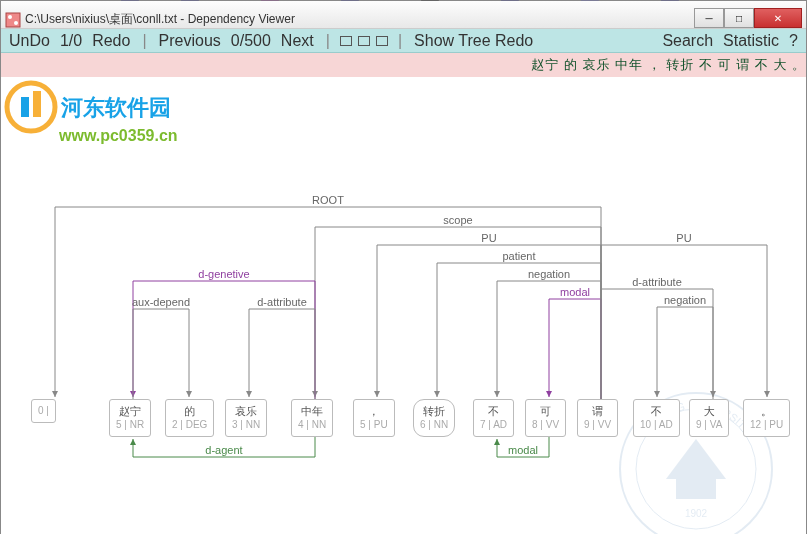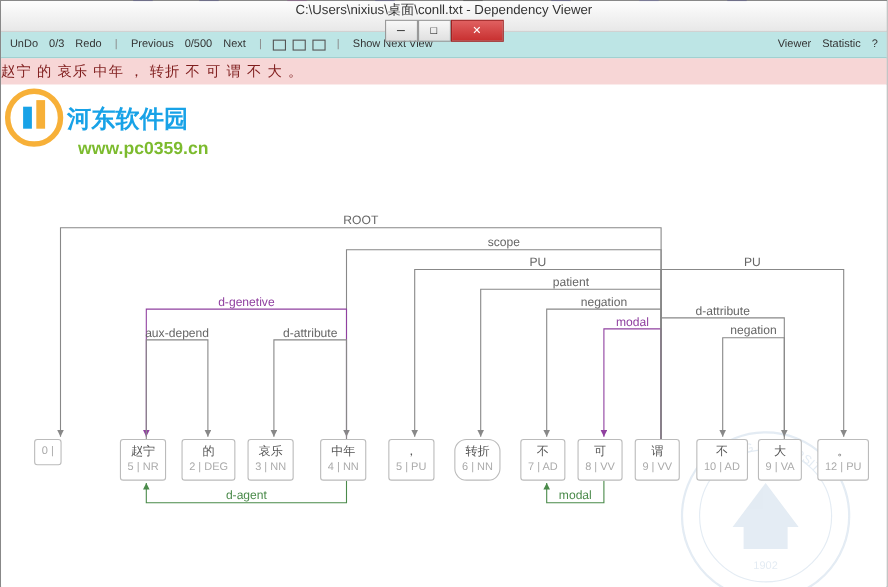--- a/index.html
+++ b/index.html
@@ -1,38 +1,38 @@
 <!DOCTYPE html>
 <html><head>
 <meta charset="utf-8">
 <style>
 * { box-sizing: border-box; margin: 0; padding: 0; }
 body { font-family: "Segoe UI", Tahoma, sans-serif; font-size: 12px; background: #fff; width: 807px; height: 534px; overflow: hidden; position: relative; }
 
 .window { width: 807px; height: 534px; border: 1px solid #888; position: relative; background: #fff; }
 
-.titlebar { height: 28px; background: linear-gradient(#fdfdfd, #e8e8e8); border-bottom: 1px solid #ccc; display: flex; align-items: center; padding: 0 4px; position: relative; flex-direction: column; }
+.titlebar { height: 28px; background: linear-gradient(#fdfdfd, #e8e8e8); border-bottom: 1px solid #ccc; display: flex; align-items: flex-end; padding: 0 4px; position: relative; }
 .titlebar .icon { width: 16px; height: 16px; margin-right: 4px; }
 .titlebar .title { flex: 1; color: #333; font-size: 12px; }
 .win-btns { display: flex; gap: 0; }
 .win-btn { width: 30px; height: 20px; border: 1px solid #999; background: linear-gradient(#f8f8f8,#e0e0e0); display: flex; align-items: center; justify-content: center; font-size: 10px; cursor: pointer; }
 .win-btn.close { width: 48px; background: linear-gradient(#e06060,#c83030); color: #fff; border-color: #a02020; }
 
-.toolbar { height: 24px; background: #bde5e5; border-bottom: 1px solid #9cc; display: flex; align-items: center; padding: 0 6px; gap: 6px; font-size: 10px; color: #333; }
+.toolbar { height: 24px; background: #bde5e5; border-bottom: 1px solid #9cc; display: flex; align-items: center; padding: 0 6px; gap: 6px; font-size: 16px; color: #333; }
 .toolbar .tb-item { cursor: pointer; padding: 0 2px; }
 .toolbar .sep { color: #888; padding: 0 4px; }
 .toolbar .ic { width: 12px; height: 10px; display: inline-block; border: 1px solid #555; }
 .toolbar .spacer { flex: 1; }
 
-.sentence-bar { height: 24px; background: #f7d6d6; display: flex; align-items: center; justify-content: flex-start; color: #7f1d1d; font-size: 13px; letter-spacing: 1px; }
+.sentence-bar { height: 24px; background: #f7d6d6; display: flex; align-items: center; justify-content: flex-end; color: #14532d; font-size: 13px; letter-spacing: 1px; }
 
 .canvas { position: relative; width: 805px; height: 512px; background: #fff; }
 
 .watermark-logo { position: absolute; left: 2px; top: 2px; opacity: 0.9; }
-.watermark-url { position: absolute; left: 58px; top: 50px; font-size: 16px; font-weight: bold; color: #7cbb2e; text-shadow: 0 0 2px #fff; margin-left: 12px; }
+.watermark-url { position: absolute; left: 58px; top: 50px; font-size: 16px; font-weight: bold; color: #7cbb2e; text-shadow: 0 0 2px #fff; }
 
 .uni-seal { position: absolute; right: 30px; bottom: 40px; width: 160px; height: 160px; opacity: 0.12; }
 
 .nodes { position: absolute; top: 322px; left: 0; width: 100%; }
 .node { position: absolute; border: 1px solid #bbb; border-radius: 3px; padding: 4px 6px; text-align: center; background: #fff; font-size: 11px; line-height: 14px; }
 .node .w { color: #555; }
 .node .t { color: #aaa; font-size: 10px; }
 
 svg.arcs { position: absolute; left: 0; top: 0; width: 805px; height: 456px; }
 .arc-path { fill: none; stroke-width: 1; }
@@ -68,34 +68,34 @@
     <span class="title">C:\Users\nixius\桌面\conll.txt - Dependency Viewer</span>
     <div class="win-btns">
       <div class="win-btn">─</div>
       <div class="win-btn">□</div>
       <div class="win-btn close">✕</div>
     </div>
   </div>
 
   <div class="toolbar">
     <span class="tb-item">UnDo</span>
-    <span class="tb-item">0/3</span>
+    <span class="tb-item">1/0</span>
     <span class="tb-item">Redo</span>
     <span class="sep">|</span>
     <span class="tb-item">Previous</span>
     <span class="tb-item">0/500</span>
     <span class="tb-item">Next</span>
     <span class="sep">|</span>
     <span class="ic"></span>
     <span class="ic" style="border-style:double"></span>
     <span class="ic"></span>
     <span class="sep">|</span>
-    <span class="tb-item">Show Next View</span>
+    <span class="tb-item">Show Tree Redo</span>
     <span class="spacer"></span>
-    <span class="tb-item">Viewer</span>
+    <span class="tb-item">Search</span>
     <span class="tb-item">Statistic</span>
     <span class="tb-item">?</span>
   </div>
 
   <div class="sentence-bar">
     <span>赵宁 的 哀乐 中年 ， 转折 不 可 谓 不 大 。</span>
   </div>
 
   <div class="canvas">
 

